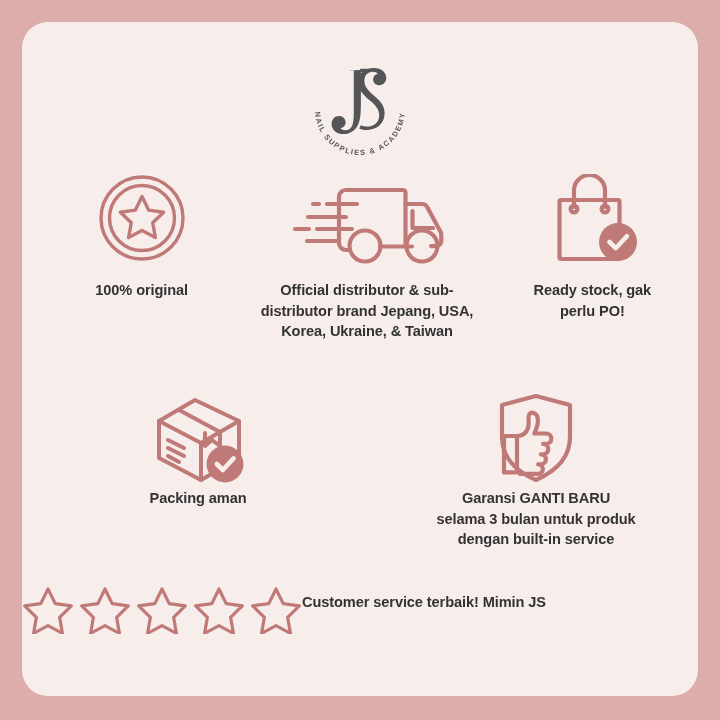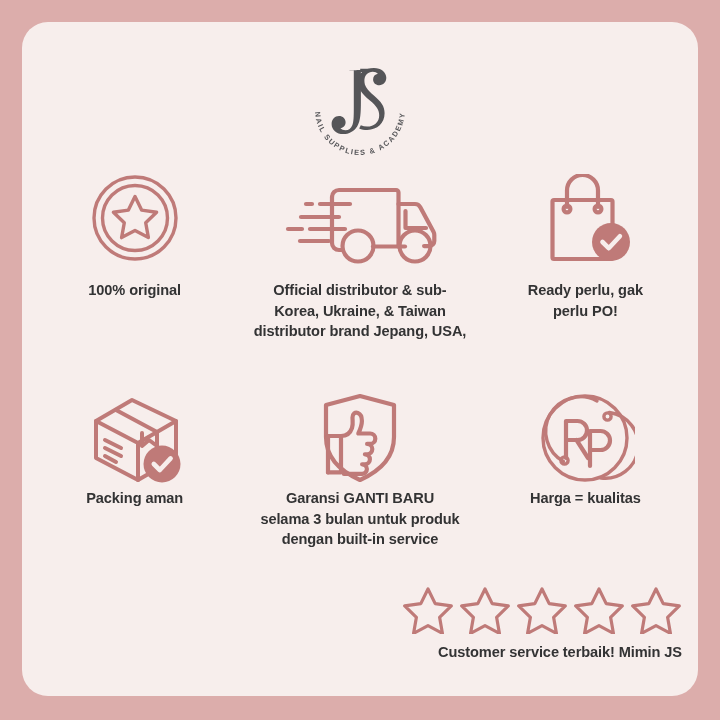--- a/index.html
+++ b/index.html
@@ -28,21 +28,21 @@
   #logo{
     position:absolute;left:0;top:32px;width:676px;
     display:flex;flex-direction:column;align-items:center;
   }
   .logo-wrap{position:relative;width:116px;height:106px;}
   .logo-mono{position:absolute;left:0;top:0;width:116px;height:106px;}
   .logo-ring-text{position:absolute;left:0;top:0;width:116px;height:106px;}
 
   
   .grid{
-    position:absolute;left:0;width:676px;
+    position:absolute;left:7px;width:676px;
     display:flex;
   }
   .cell{
     flex:1 1 0;
     display:flex;flex-direction:column;align-items:center;
   }
   .icon-box{
     display:flex;align-items:flex-end;justify-content:center;
   }
   .cap{
@@ -56,21 +56,21 @@
   #row1{top:148px;}
   #row1 .icon-box{height:96px;}
   #row1 .cap{margin-top:14px;}
   #row2{top:366px;}
   #row2 .icon-box{height:100px;}
   #row2 .cap{}
 
   
   #stars-row{
     position:absolute;left:0;top:562px;width:660px;
-    display:flex;flex-direction:column;align-items:flex-end;
+    display:flex;align-items:flex-start;
   }
   .stars{display:flex;gap:5px;align-items:center;}
   #stars-row .cap{margin-top:8px;}
 </style>
 </head>
 <body>
 
 <div id="poster">
   <div id="card">
 
@@ -139,41 +139,41 @@
               <line x1="48" y1="24" x2="78" y2="24"></line>
               <line x1="29" y1="37" x2="67" y2="37"></line>
               <line x1="16" y1="49" x2="30" y2="49"></line>
               <line x1="38" y1="49" x2="73" y2="49"></line>
               <line x1="28" y1="61" x2="57" y2="61"></line>
             </g>
           </svg>
         </div>
         <div class="cap">
           <div>Official distributor &amp; sub-</div>
+          <div>distributor brand Jepang, USA,</div>
           <div>Korea, Ukraine, &amp; Taiwan</div>
-          <div>distributor brand Jepang, USA,</div>
         </div>
       </div>
 
       <div class="cell">
         <div class="icon-box">
           <svg width="100" height="92" viewBox="0 0 100 92">
             <g fill="none" stroke="#bf7a78" stroke-width="4.2" stroke-linecap="round" stroke-linejoin="round">
               <path d="M19 26 h57 a1.5 1.5 0 0 1 1.5 1.5 v56 a1.5 1.5 0 0 1 -1.5 1.5 h-57
                        a1.5 1.5 0 0 1 -1.5 -1.5 v-56 a1.5 1.5 0 0 1 1.5 -1.5 z"></path>
               <path d="M32 33 v-16.5 a15.5 15.5 0 0 1 31 0 v16.5"></path>
               <circle cx="32" cy="35" r="3.4"></circle>
               <circle cx="63" cy="35" r="3.4"></circle>
             </g>
             <circle cx="76" cy="68" r="19" fill="#bf7a78"></circle>
             <path d="M67.5 68 l6.2 6.2 l11.2 -12" fill="none" stroke="#f7eeec" stroke-width="4.6" stroke-linecap="round" stroke-linejoin="round"></path>
           </svg>
         </div>
         <div class="cap">
-          <div>Ready perlu, gak</div>
+          <div>Ready stock, gak</div>
           <div>perlu PO!</div>
         </div>
       </div>
     </div>
 
     <div class="grid" id="row2">
 
       <div class="cell">
         <div class="icon-box">
           <svg width="110" height="100" viewBox="0 0 110 100">
@@ -214,44 +214,20 @@
             </g>
           </svg>
         </div>
         <div class="cap">
           <div>Garansi GANTI BARU</div>
           <div>selama 3 bulan untuk produk</div>
           <div>dengan built-in service</div>
         </div>
       </div>
 
-      <div class="cell">
-        <div class="icon-box">
-          <svg width="100" height="100" viewBox="0 0 100 100">
-            <g fill="none" stroke="#bf7a78" stroke-width="3.4" stroke-linecap="round">
-              <circle cx="50" cy="50" r="42"></circle>
-
-              <path d="M74.5 24.5 A33 33 0 0 1 66 90"></path>
-              <path d="M28.5 73.5 A33 33 0 0 1 62 13"></path>
-              <circle cx="72.5" cy="28.5" r="3.6"></circle>
-              <circle cx="29.5" cy="72.5" r="3.6"></circle>
-            </g>
-            <g fill="none" stroke="#bf7a78" stroke-width="4.2" stroke-linecap="round" stroke-linejoin="round">
-
-              <path d="M31 70 V33 h11.5 a9.5 9.5 0 0 1 0 19 H31"></path>
-              <path d="M41.5 52 L53 70"></path>
-
-              <path d="M55 78 V43 h10.5 a9.5 9.5 0 0 1 0 19 H55"></path>
-            </g>
-          </svg>
-        </div>
-        <div class="cap">
-          <div>Harga = kualitas</div>
-        </div>
-      </div>
     </div>
 
     <div id="stars-row">
       <div class="stars" id="stars">
           <svg width="52" height="50" viewBox="0 0 52 50">
             <path d="M26 5 L33.2 19.6 L49.3 21.9 L37.6 33.3 L40.4 49.3 L26 41.7 L11.6 49.3 L14.4 33.3 L2.7 21.9 L18.8 19.6 Z" fill="none" stroke="#bf7a78" stroke-width="3.2" stroke-linejoin="round"></path>
           </svg>
           <svg width="52" height="50" viewBox="0 0 52 50">
             <path d="M26 5 L33.2 19.6 L49.3 21.9 L37.6 33.3 L40.4 49.3 L26 41.7 L11.6 49.3 L14.4 33.3 L2.7 21.9 L18.8 19.6 Z" fill="none" stroke="#bf7a78" stroke-width="3.2" stroke-linejoin="round"></path>
           </svg>

